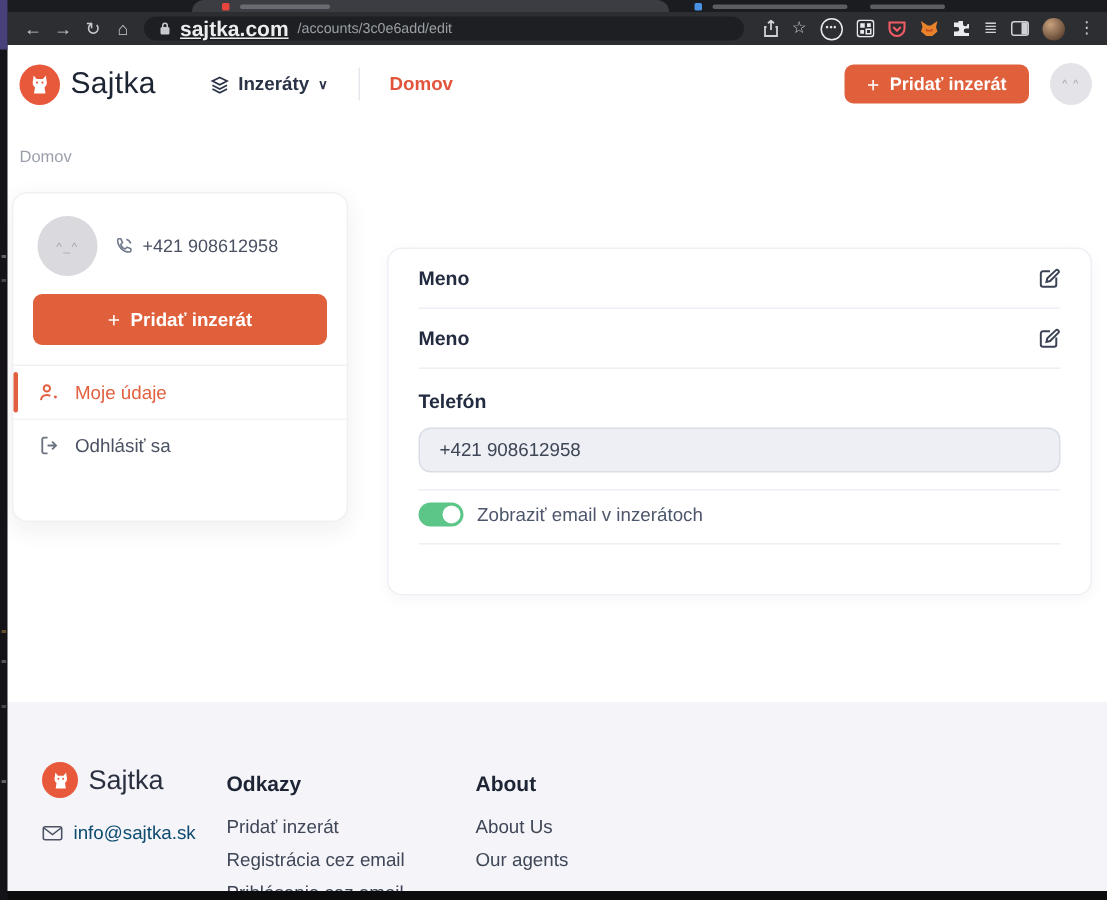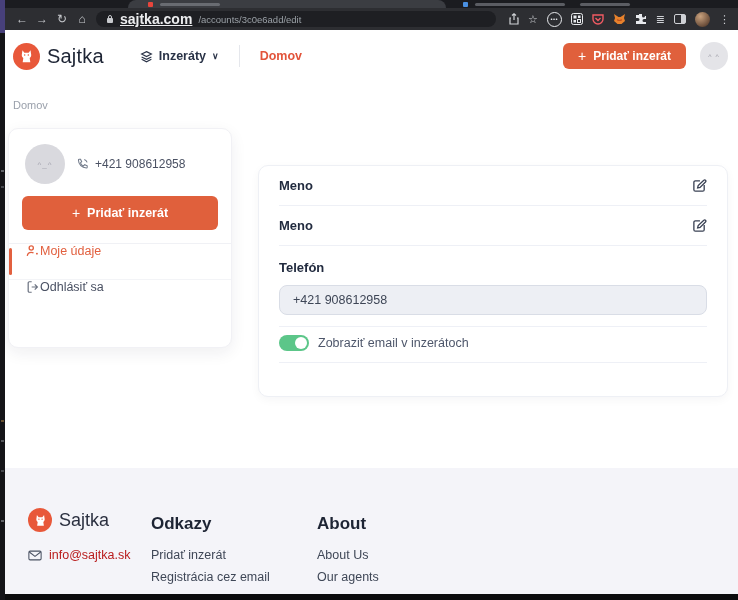--- a/index.html
+++ b/index.html
@@ -56,21 +56,21 @@
 
   
   .side-card { position:absolute; left:8px; top:128px; width:224px; height:220px; background:#fff;
                border:1px solid #F1F1F5; border-radius:10px; box-shadow:0 5px 16px rgba(30,35,60,.07); }
   .profile-row { display:flex; align-items:center; gap:11px; padding:15px 16px 11px; }
   .side-avatar { width:40px; height:40px; border-radius:50%; background:#D9D9DE; flex:0 0 auto;
                  display:flex; align-items:center; justify-content:center; color:#A5A5B0; font-size:8px; letter-spacing:1px; }
   .phone-wrap { display:flex; align-items:center; gap:6px; color:#4A5163; font-size:12px; }
   .side-btn { width:196px; margin:1px 13px 13px; height:34px; justify-content:center; font-size:12.5px; }
   .menu { border-top:1px solid #F0F1F5; }
-  .menu-item { position:relative; display:flex; align-items:flex-start; height:35px; padding:0 17px;
+  .menu-item { position:relative; display:flex; align-items:center; gap:10px; height:35px; padding:0 17px;
                font-size:12.5px; color:#4A5163; cursor:pointer; }
   .menu-item + .menu-item { border-top:1px solid #F3F4F7; }
   .menu-item.active { color:#E2603F; }
   .menu-item.active::before { content:""; position:absolute; left:0; top:4px; bottom:4px; width:3px; background:#E2603F; border-radius:2px; }
 
   
   .main-title { position:absolute; left:258px; top:129px; font-size:21px; font-weight:800; color:#1A2335; }
   .form-card { position:absolute; left:258px; top:165px; width:470px; height:232px; background:#fff;
                border:1px solid #EEF0F5; border-radius:10px; box-shadow:0 3px 10px rgba(30,35,60,.04); padding:0 20px; }
   .field-row { display:flex; justify-content:space-between; align-items:center; height:40px; border-bottom:1px solid #EEF0F6; }
@@ -85,24 +85,24 @@
   .toggle { width:30px; height:16px; border-radius:9px; background:#5CC689; position:relative; flex:0 0 auto; cursor:pointer; }
   .toggle::after { content:""; position:absolute; right:2px; top:2px; width:12px; height:12px; border-radius:50%; background:#fff; }
   .toggle-label { font-size:12.5px; color:#4D566A; }
 
   
   .footer { position:absolute; left:5px; right:0; top:468px; height:126px; background:#F4F4F9; }
   .f-col1 { position:absolute; left:23px; top:40px; }
   .f-logo-row { display:flex; align-items:center; gap:7px; }
   .f-logo-badge { width:24px; height:24px; border-radius:50%; background:#E8583A; display:flex; align-items:center; justify-content:center; }
   .f-brand { font-size:18px; color:#2B3040; }
-  .f-email-row { display:flex; align-items:center; gap:7px; margin-top:16px; color:#b91c1c; font-size:12.5px; }
+  .f-email-row { display:flex; align-items:center; gap:7px; margin-top:16px; color:#0c4a6e; font-size:12.5px; }
   .f-col2 { position:absolute; left:146px; top:46px; }
   .f-col3 { position:absolute; left:312px; top:46px; }
-  .f-head { font-size:17px; font-weight:bold; color:#1D2434; margin-bottom:14px; }
+  .f-head { font-size:14px; font-weight:bold; color:#1D2434; margin-bottom:14px; }
   .f-link { font-size:12.5px; color:#3F4757; margin-bottom:8px; cursor:pointer; }
 
   .bottom-strip { position:absolute; left:0; right:0; top:594px; height:6px; background:#0C0C0E; z-index:50; }
 </style>
 </head>
 <body>
 
 <div class="screen">
 
   <div class="tabstrip">

